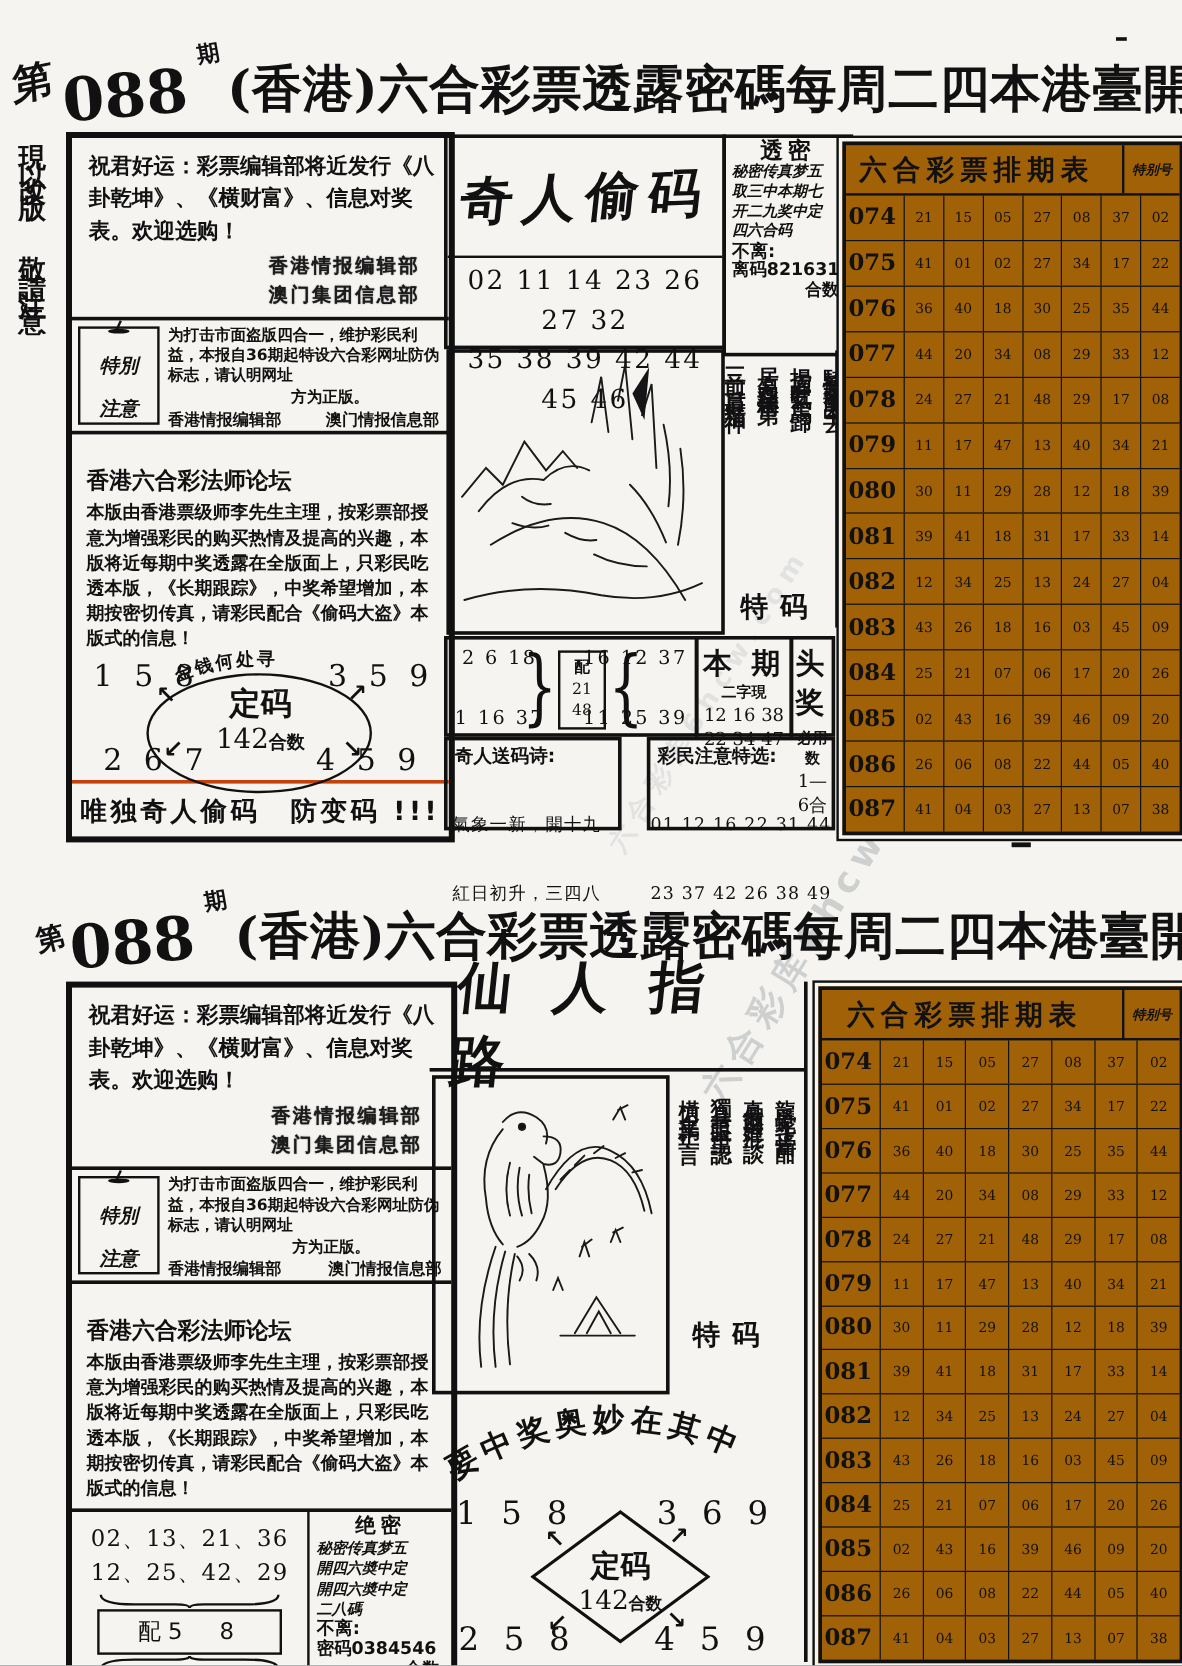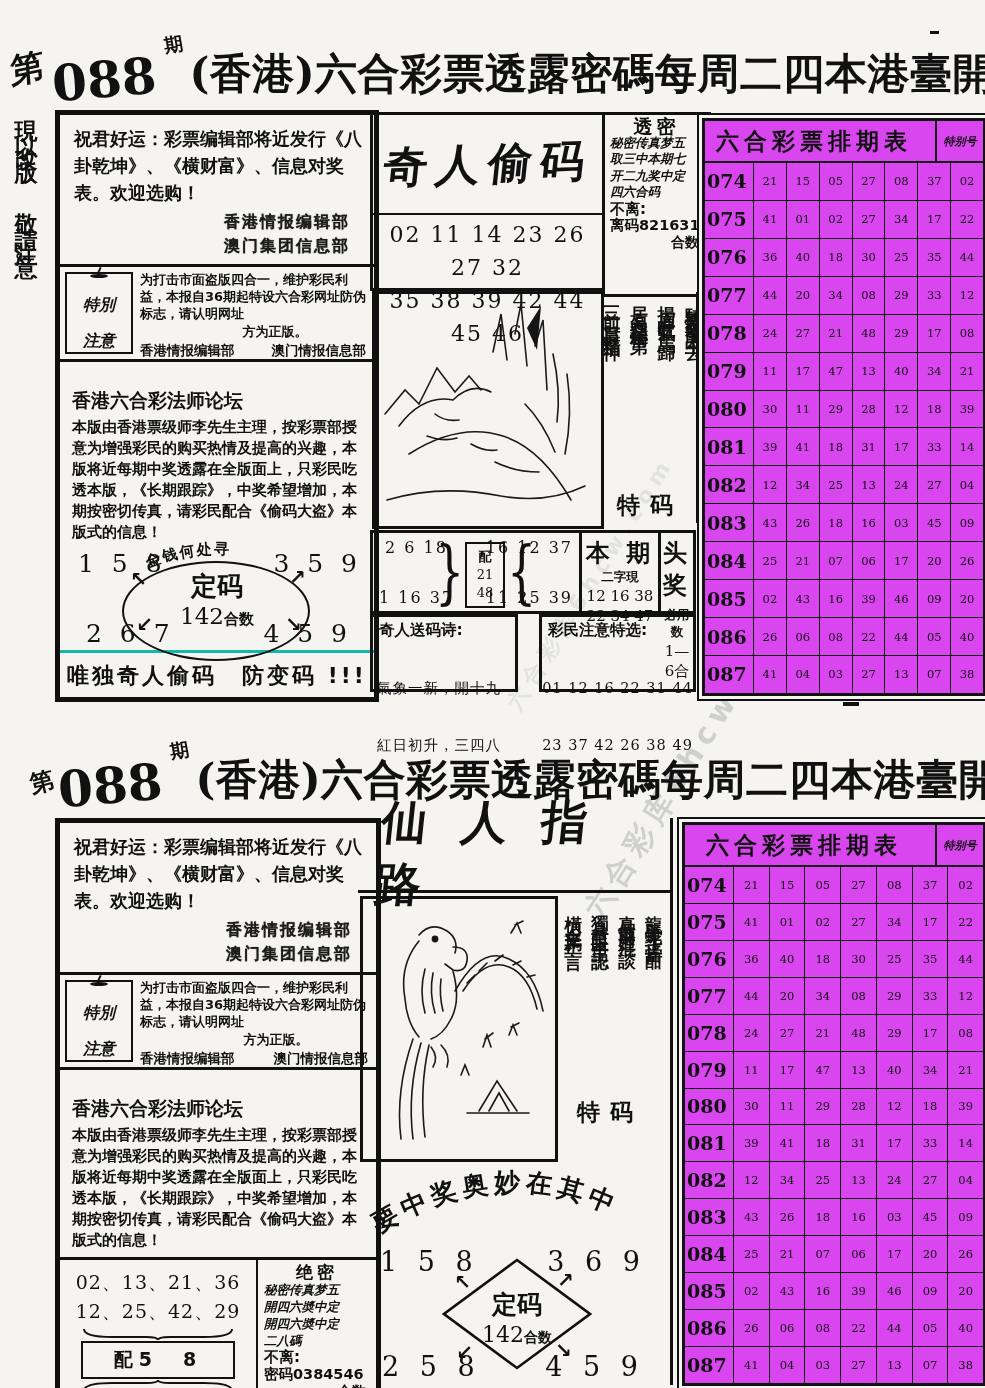--- a/index.html
+++ b/index.html
@@ -45,21 +45,21 @@
   .forum-body{font-size:15px;line-height:21px;font-weight:600;}
   .numline{border-top:2.5px solid #111;margin-top:6px;text-align:center;font-size:22px;letter-spacing:7px;
            padding:7px 0 2px;font-family:"DejaVu Serif",serif;}
   .diagram{position:relative;flex:1;}
   .oval{position:absolute;left:62px;top:18px;width:184px;height:96px;border:2.5px solid #111;border-radius:50%;}
   .dg-num{position:absolute;font-size:25px;letter-spacing:5px;font-family:"DejaVu Serif",serif;}
   .dg-center{position:absolute;left:0;right:0;top:26px;text-align:center;font-size:26px;font-weight:900;}
   .dg-sub{position:absolute;left:0;right:0;top:60px;text-align:center;font-size:15px;font-weight:700;}
   .dg-sub .n{font-size:23px;font-family:"DejaVu Serif",serif;font-weight:400;}
   .arrow{position:absolute;font-size:20px;font-weight:700;}
-  .panel-footer{border-top:3px solid #14b8a6;text-align:center;font-size:22px;font-weight:900;
+  .panel-footer{border-top:3px solid #c2410c;text-align:center;font-size:22px;font-weight:900;
                 padding:8px 0 6px;letter-spacing:3px;flex:none;}
 
   
   .box{position:absolute;border:3px solid #111;}
   .qr-title{height:98px;border-bottom:2.5px solid #111;display:flex;align-items:center;justify-content:center;
             font-size:44px;font-weight:900;letter-spacing:8px;font-family:"DejaVu Serif",serif;transform:none;}
   .qr-title span{display:inline-block;transform:skewX(-8deg) rotate(-2deg);}
   .qr-nums{text-align:center;font-size:22px;line-height:33px;letter-spacing:2px;padding-top:3px;
            font-family:"DejaVu Serif",serif;}
   .toumi{padding:3px 5px;font-size:12.5px;line-height:16.5px;}
@@ -86,21 +86,21 @@
   .minibox .lbl{font-weight:900;}
   .bt-title{text-align:center;font-weight:900;font-size:24px;letter-spacing:4px;padding-top:4px;}
   .bt-sub{text-align:center;font-size:12.5px;font-weight:700;}
   .bt-num{text-align:center;font-size:15px;font-family:"DejaVu Serif",serif;line-height:20px;}
   .nb-title{font-weight:900;font-size:15.5px;padding:3px 0 1px 6px;}
   .nb-line{font-size:14.5px;font-family:"DejaVu Serif",serif;line-height:21px;padding-left:4px;letter-spacing:1px;margin-top:36px;}
   .nb-center{text-align:center;padding-left:0;}
 
   
   .sched{position:absolute;border:3.5px solid #111;box-shadow:0 0 0 3px #f5f4f1,0 0 0 5px #111;
-         display:flex;flex-direction:column;background:#d946ef;}
+         display:flex;flex-direction:column;background:#a16207;}
   .sched-head{display:flex;border-bottom:2.5px solid #111;height:40px;flex:none;}
   .sched-title{flex:1;display:flex;align-items:center;justify-content:center;font-weight:900;font-size:23px;
                letter-spacing:5px;font-family:"DejaVu Serif",serif;}
   .sched-corner{width:46px;border-left:2px solid #111;display:flex;align-items:center;justify-content:center;
                 font-size:11px;font-weight:800;font-style:italic;margin-left:12px;}
   .sched-body{flex:1;display:flex;flex-direction:column;}
   .srow{flex:1;display:flex;border-top:1.8px solid #111;}
   .srow:first-child{border-top:none;}
   .sissue{width:46px;display:flex;align-items:center;font-weight:800;font-size:19px;
           font-family:"DejaVu Serif",serif;padding-left:2px;flex:none;}
@@ -109,21 +109,21 @@
 
   
   .xr-title{position:absolute;border-bottom:3px solid #111;display:flex;align-items:center;justify-content:center;
             font-size:46px;font-weight:900;letter-spacing:34px;font-family:"DejaVu Serif",serif;}
   .xr-title span{display:inline-block;transform:skewX(-6deg);padding-left:20px;}
   .vrule{position:absolute;background:#111;}
   .numsec{border-top:3px solid #111;flex:1;display:flex;}
   .numsec-left{width:196px;display:flex;flex-direction:column;align-items:center;padding-top:8px;}
   .numsec-line{font-size:19px;font-family:"DejaVu Serif",serif;line-height:29px;letter-spacing:1px;}
   .peibox{border:2.5px solid #111;width:150px;height:34px;display:flex;align-items:center;justify-content:center;
-          font-size:19px;font-weight:700;letter-spacing:6px;margin:1px 16px;}
+          font-size:19px;font-weight:400;letter-spacing:6px;margin:1px 16px;}
   .numsec-right{flex:1;border-left:2.5px solid #111;padding:4px 6px;font-size:12.5px;line-height:17px;}
   .arczone{position:absolute;}
   .arc-num{position:absolute;font-size:27px;letter-spacing:6px;font-family:"DejaVu Serif",serif;}
   .dmd-center{position:absolute;left:0;right:0;top:30px;text-align:center;font-size:25px;font-weight:900;}
   .dmd-sub{position:absolute;left:0;right:0;top:64px;text-align:center;font-size:14px;font-weight:700;}
   .dmd-sub .n{font-size:22px;font-family:"DejaVu Serif",serif;font-weight:400;}
   .sketch{position:absolute;inset:0;width:100%;height:100%;}
   .dash{position:absolute;background:#111;}
 </style>
 </head>

